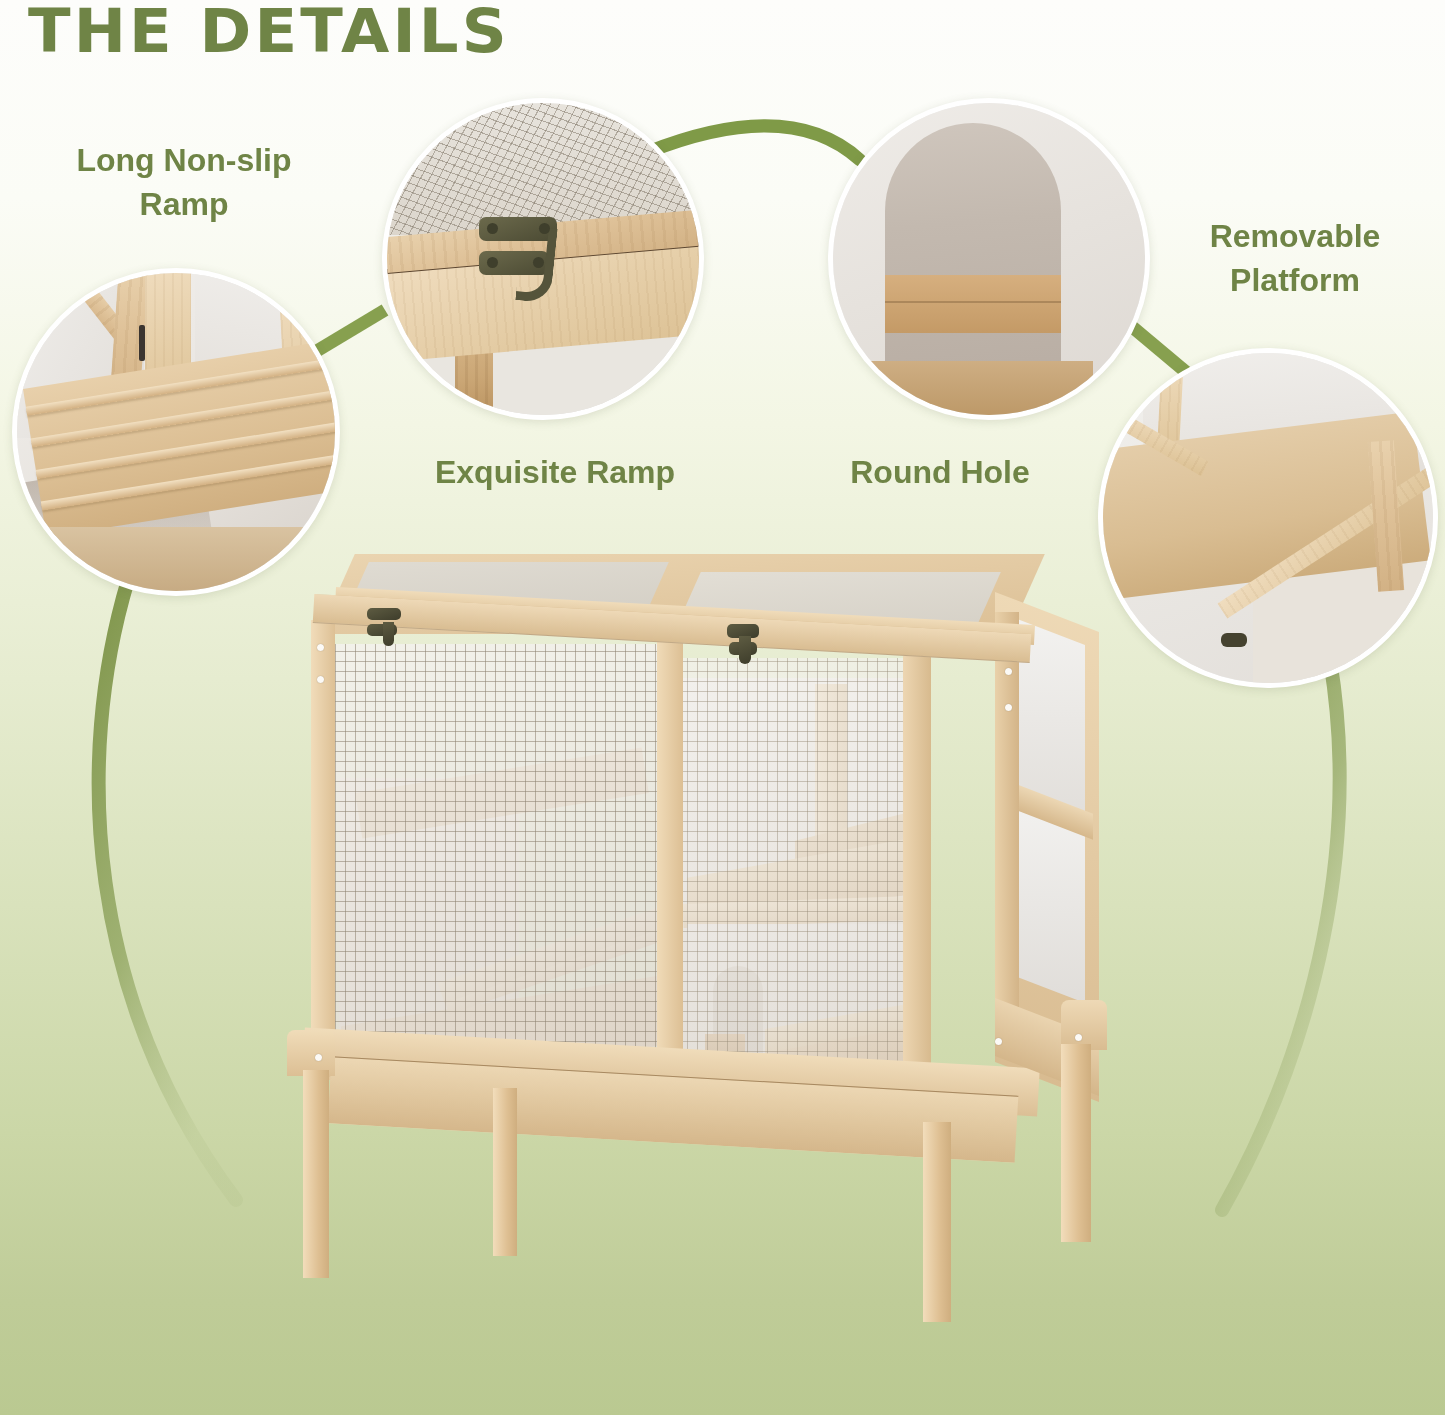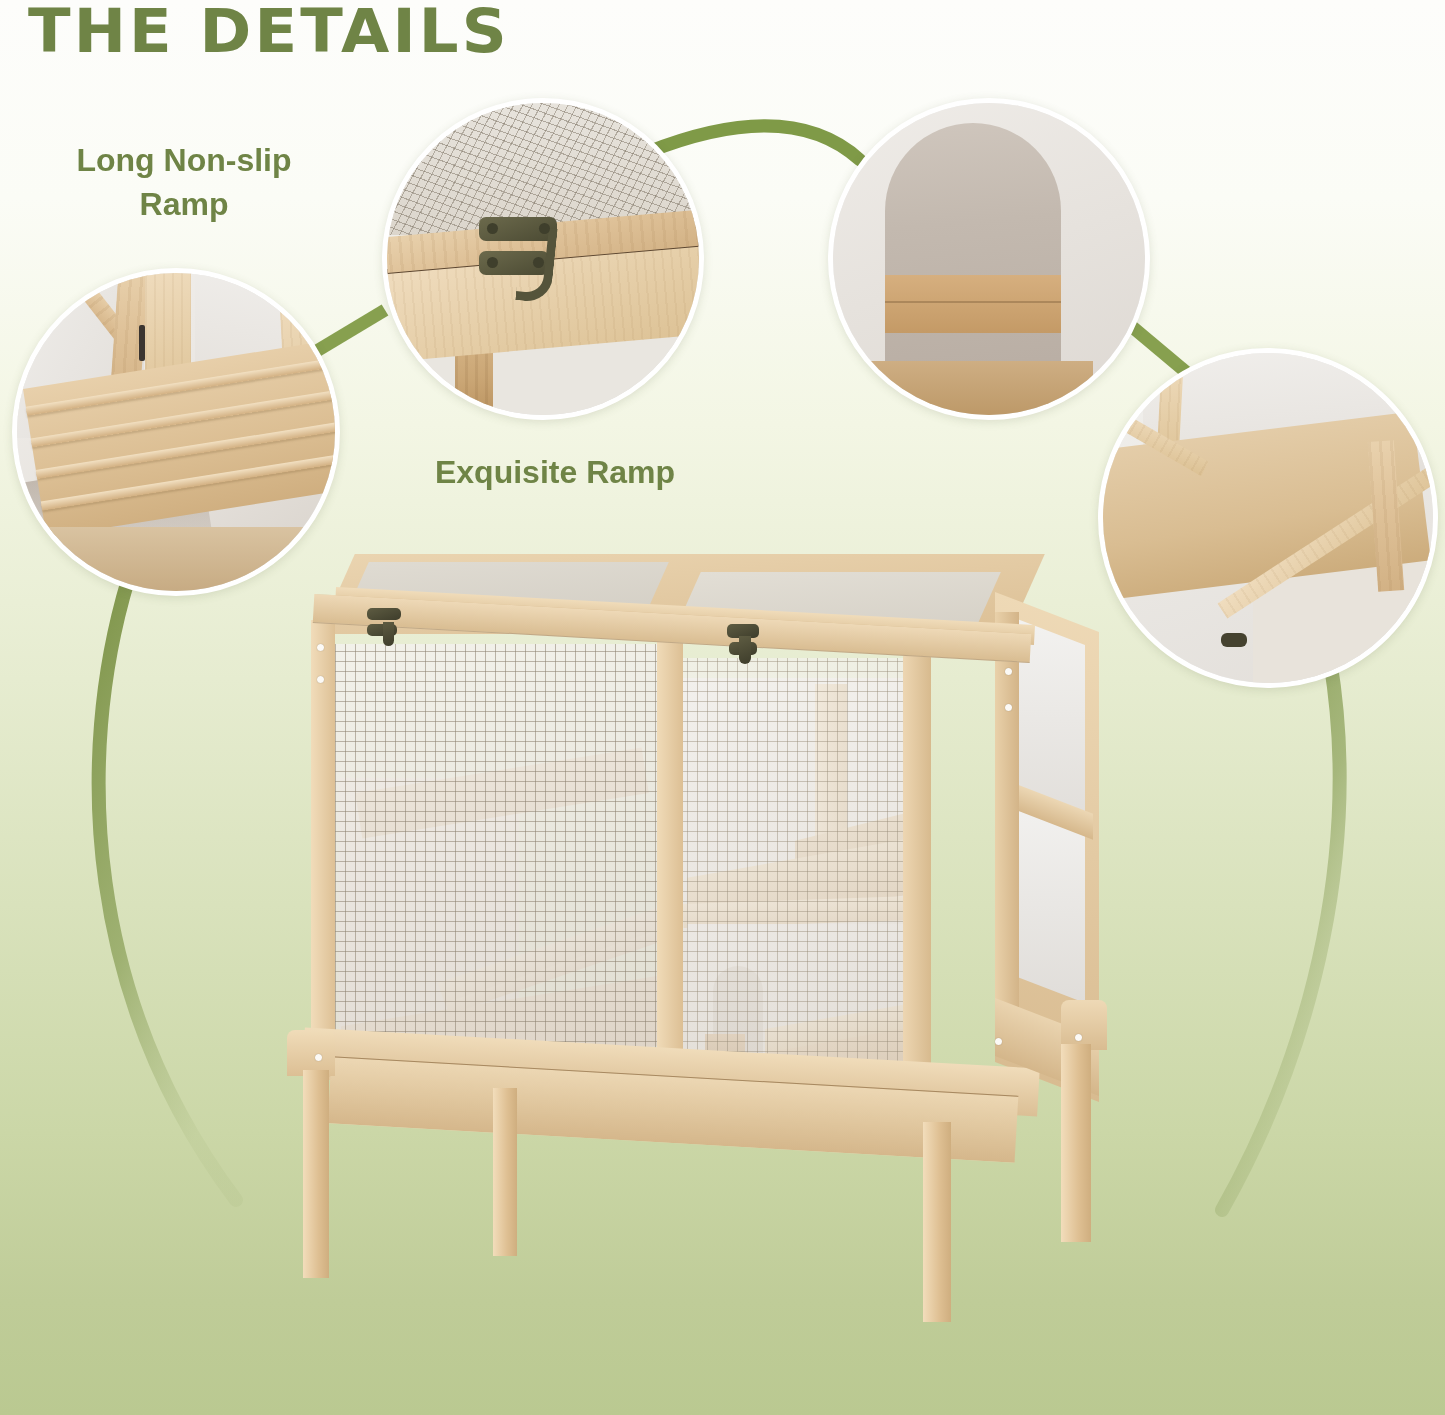--- a/index.html
+++ b/index.html
@@ -272,20 +272,23 @@
     <path d="M 1124 320 L 1186 372" stroke="#87a04f" stroke-width="13" fill="none" stroke-linecap="butt"></path>
 
     <path d="M 128 580 C 74 760, 86 1000, 236 1200" stroke="url(#fadeL)" stroke-width="14" fill="none" stroke-linecap="round"></path>
 
     <path d="M 1330 660 C 1360 840, 1318 1040, 1222 1210" stroke="url(#fadeR)" stroke-width="14" fill="none" stroke-linecap="round"></path>
   </svg>
 
   <div class="label lbl-ramp">Long Non-slip
 Ramp</div>
   <div class="label lbl-locks">Exquisite Ramp</div>
+  <div class="label lbl-hole">Round Hole</div>
+  <div class="label lbl-platform">Removable
+Platform</div>
 
   <div class="bubble b-ramp">
     <div class="bub-inner">
       <div class="r-bg"></div>
       <div class="r-wallL"></div>
       <div class="r-wallR"></div>
       <div class="r-postR wood-l"></div>
       <div class="r-diag wood"></div>
       <div class="r-postA wood"></div>
       <div class="r-postB wood-l"></div>

